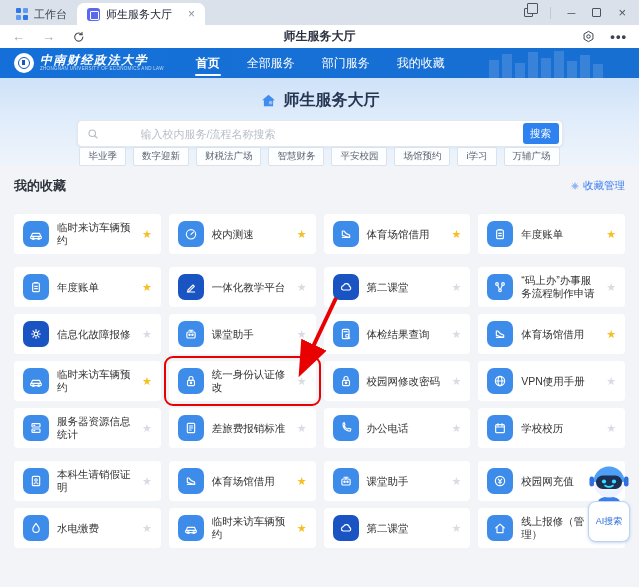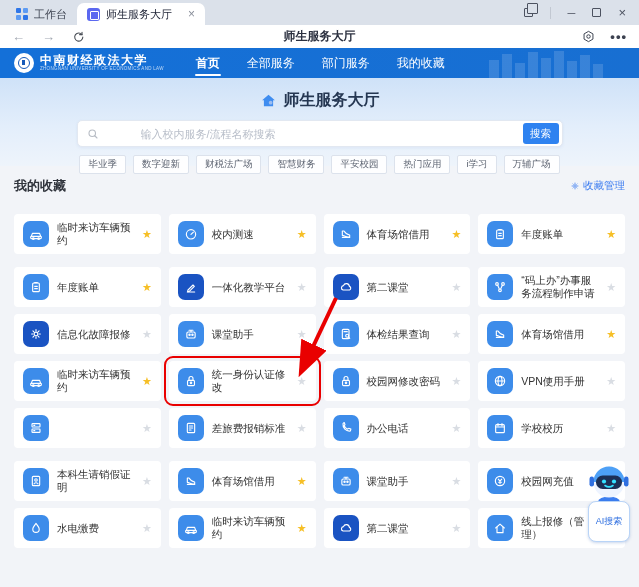--- a/index.html
+++ b/index.html
@@ -32,35 +32,35 @@
 
   
   .navbar { height:30px; background:linear-gradient(90deg,#1470d8,#186fd2); display:flex; align-items:center; padding:0 14px; position:relative; overflow:hidden; }
   .bldg { position:absolute; right:0; top:0; height:30px; width:150px; opacity:.14; display:flex; align-items:flex-end; gap:3px; }
   .bldg i { background:#fff; width:10px; }
   .logo { display:flex; align-items:center; gap:6px; z-index:1; }
   .emblem { width:20px; height:20px; border-radius:50%; background:#fff; display:flex; align-items:center; justify-content:center; }
   .emblem b { width:12px; height:12px; border:1.6px solid #1659b8; border-radius:50%; display:block; position:relative; }
   .emblem b::after { content:""; position:absolute; left:3px; top:2px; width:3px; height:5px; background:#1659b8; }
   .uname { line-height:1.05; }
-  .uname .cn { color:#fff; font-size:12px; font-weight:bold; letter-spacing:1.5px; }
+  .uname .cn { color:#fff; font-size:12px; font-weight:bold; letter-spacing:1.5px; font-style:italic; }
   .uname .en { color:rgba(255,255,255,.72); font-size:4.5px; letter-spacing:.3px; }
   .nav-menu { display:flex; gap:27px; margin-left:32px; z-index:1; }
   .nav-item { color:#fff; font-size:12px; position:relative; padding:6px 0; cursor:pointer; }
   .nav-item.active { font-weight:bold; }
   .nav-item.active::after { content:""; position:absolute; left:50%; transform:translateX(-50%); bottom:2px; width:26px; height:2px; background:#fff; border-radius:1px; }
 
   
   .banner { height:88px; background:linear-gradient(180deg,#cfe2f8 0%,#e3eefb 55%,#eef4fb 100%); padding-top:12px; }
   .ban-title { display:flex; align-items:center; justify-content:center; gap:7px; font-size:16px; font-weight:bold; color:#253752; }
   .searchbar { width:486px; height:27px; margin:9px auto 0; background:#fff; border:1px solid #e2e8f1; border-radius:5px; display:flex; align-items:center; padding:0 3px 0 9px; box-shadow:0 1px 3px rgba(60,100,180,.08);gap:36px; }
   .searchbar input { flex:1; border:none; outline:none; font-size:11px; color:#333; background:transparent; font-family:inherit; }
   .searchbar input::placeholder { color:#b8bec9; }
   .search-btn { width:36px; height:21px; background:#2e82f0; color:#fff; font-size:10.5px; border:none; border-radius:3px; cursor:pointer; font-family:inherit; }
-  .tagrow { display:flex; justify-content:center; gap:7px; margin-top:8px; }
+  .tagrow { display:flex; justify-content:center; gap:7px; margin-top:0; }
   .tag { font-size:9.5px; color:#5d6472; background:rgba(255,255,255,.9); border:1px solid #dce2ec; border-radius:2px; padding:2px 8px; cursor:pointer; white-space:nowrap; }
 
   
   .content { padding:0 14px; }
   .sec-head { display:flex; align-items:center; justify-content:space-between; padding:11px 0 6px; }
   .sec-title { font-size:13px; font-weight:bold; color:#30343c; }
   .manage { display:flex; align-items:center; gap:3px; color:#3f7ef0; font-size:10.5px; cursor:pointer; }
   .grid { display:grid; grid-template-columns:repeat(4,1fr); gap:7px 8px;margin-top:13px; }
   .tile { background:#fff; border-radius:4px; height:40px; display:flex; align-items:center; padding:0 24px 0 9px; position:relative; cursor:pointer; }
   .tile-icon { width:26px; height:26px; border-radius:7px; background:#3d8cea; flex:none; display:flex; align-items:center; justify-content:center; }
@@ -263,21 +263,21 @@
         </svg>
       <input placeholder="输入校内服务/流程名称搜索" style="">
       <button class="search-btn">搜索</button>
     </div>
     <div class="tagrow">
         <span class="tag">毕业季</span>
         <span class="tag">数字迎新</span>
         <span class="tag">财税法广场</span>
         <span class="tag">智慧财务</span>
         <span class="tag">平安校园</span>
-        <span class="tag">热门应用</span>
+        <span class="tag">场馆预约</span>
         <span class="tag">i学习</span>
         <span class="tag">万辅广场</span>
       </div>
   </div>
 
   <div class="content">
 
     <section>
       <div class="sec-head">
         <span class="sec-title">我的收藏</span>
@@ -453,20 +453,21 @@
     <span class="tile-label">VPN使用手册</span>
     <span class="star off">★</span>
   </div>
 
   <div class="tile">
     <span class="tile-icon">
               <svg>
                 <use href="#i-server"></use>
               </svg>
             </span>
+    <span class="tile-label">服务器资源信息统计</span>
     <span class="star off">★</span>
   </div>
 
   <div class="tile">
     <span class="tile-icon">
               <svg>
                 <use href="#i-docpen"></use>
               </svg>
             </span>
     <span class="tile-label">差旅费报销标准</span>

